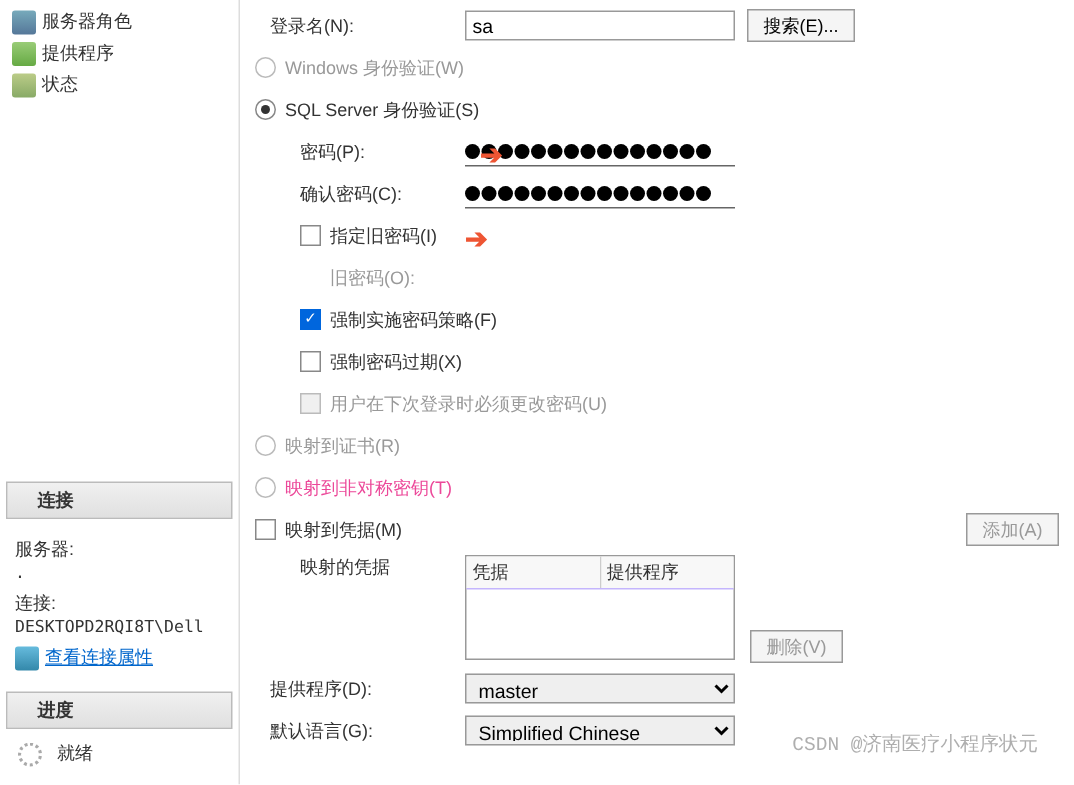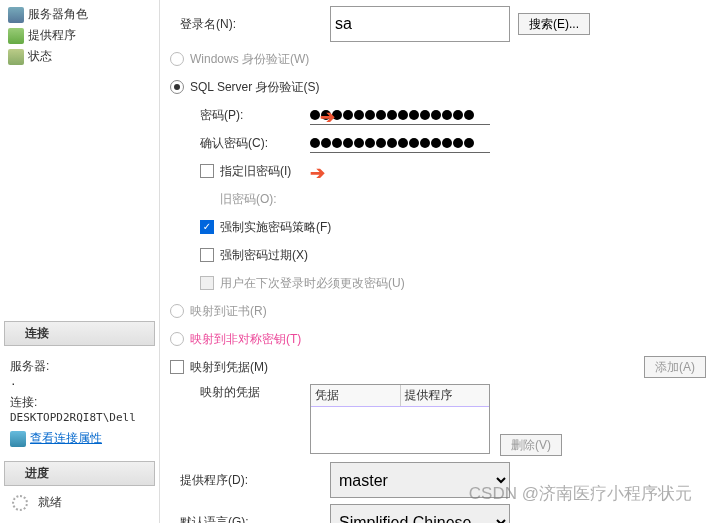--- a/index.html
+++ b/index.html
@@ -18,42 +18,42 @@
 .link { color: #0066cc; text-decoration: underline; cursor: pointer; display: flex; align-items: center; margin-top: 6px; font-family: Liberation Mono, monospace; }
 .link .icon { width: 16px; height: 16px; margin-right: 4px; background: linear-gradient(#6bd, #38a); border-radius: 2px; display: inline-block; }
 .progress-body { padding: 8px; display: flex; align-items: center; }
 .spinner { width: 16px; height: 16px; border: 2px dotted #aaa; border-radius: 50%; margin-right: 10px; }
 .main { flex: 1; padding: 6px 10px; position: relative; overflow: hidden; }
 .row { display: flex; align-items: center; margin-bottom: 6px; min-height: 22px; }
 .row .lbl { width: 140px; padding-left: 10px; }
 .row .lbl.indent1 { padding-left: 30px; }
 .row .lbl.indent2 { padding-left: 50px; }
 .row .lbl.disabled { color: #999; }
-input[type=text], select { border: 1px solid #999; padding: 2px 4px; font-family: inherit; font-size: 16px; height: 36px; margin-left: 20px; }
+input[type=text], select { border: 1px solid #999; padding: 2px 4px; font-family: inherit; font-size: 13px; height: 20px; }
 input.login { width: 180px; }
 .btn { border: 1px solid #999; background: #f5f5f5; padding: 2px 10px; font-family: inherit; font-size: 12px; cursor: pointer; height: 22px; }
 .btn.disabled { color: #999; }
 .radio, .checkbox { width: 14px; height: 14px; border: 1px solid #888; margin-right: 6px; display: inline-flex; align-items: center; justify-content: center; flex-shrink: 0; }
 .radio { border-radius: 50%; }
 .radio.checked::after { content: ''; width: 6px; height: 6px; background: #333; border-radius: 50%; }
 .radio.disabled { border-color: #bbb; }
 .checkbox.checked { background: #0066dd; border-color: #0066dd; }
 .checkbox.checked::after { content: '✓'; color: #fff; font-size: 10px; line-height: 1; }
 .checkbox.disabled { border-color: #bbb; background: #f0f0f0; }
 .pwd-dots { width: 180px; height: 20px; display: flex; align-items: center; gap: 1px; border-bottom: 1px solid #666; }
 .pwd-dots .dot { width: 10px; height: 10px; background: #000; border-radius: 50%; }
 .arrow { position: absolute; color: #e53; font-size: 18px; font-weight: bold; }
 .table-box { border: 1px solid #999; width: 180px; height: 70px; }
 .table-head { display: flex; border-bottom: 1px solid #c4b5fd; }
 .table-head div { flex: 1; padding: 2px 4px; border-right: 1px solid #ccc; background: #f8f8f8; }
 .table-head div:last-child { border-right: none; }
 select { width: 180px; }
 .btn-col { display: flex; flex-direction: column; gap: 4px; margin-left: 10px; }
 .bottom-btn { position: absolute; bottom: 12px; right: 120px; }
-.watermark { position: absolute; bottom: 18px; right: 24px; color: rgba(120,120,120,0.6); font-size: 17px; }
+.watermark { position: absolute; bottom: 18px; right: 24px; color: rgba(120,120,120,0.6); font-size: 13px; font-family: Liberation Mono, monospace; }
 .spacer { flex: 1; }
 </style>
 </head>
 <body>
 
 <div class="container">
   <div class="sidebar">
     <div class="nav-item">
       <span class="icon icon-role"></span>
       <span>服务器角色</span>

